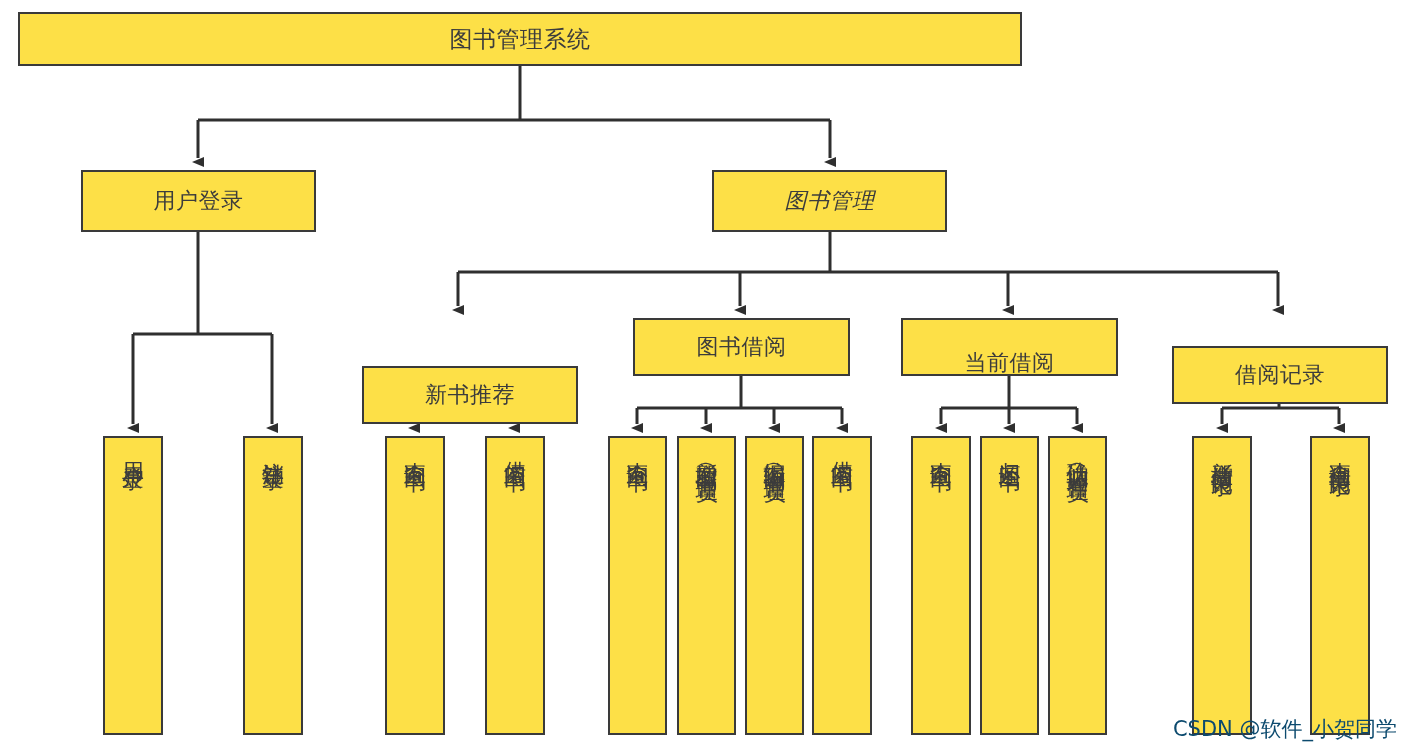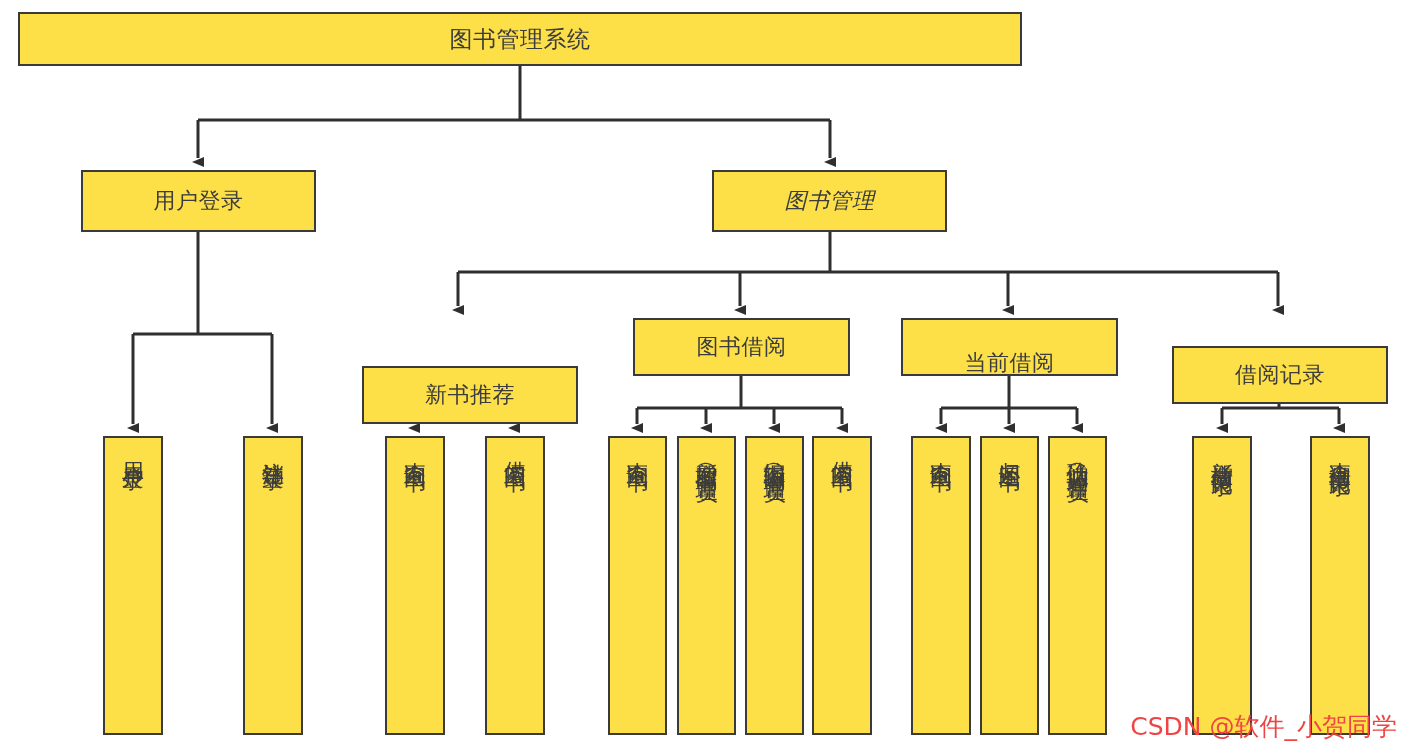--- a/index.html
+++ b/index.html
@@ -40,22 +40,22 @@
     text-orientation:upright;
     font-size:22px;
     line-height:1.0;
     letter-spacing:3px;
     white-space:nowrap;
   }
   .watermark{
     position:absolute;
     right:8px;
     bottom:4px;
-    font-size:25px;
-    color:#ef4444;
+    font-size:21px;
+    color:#0c4a6e;
     z-index:5;
     white-space:nowrap;
     font-family:"DejaVu Sans","Liberation Sans",sans-serif;
   }
 </style>
 </head>
 <body>
 
 <div id="canvas">
 

